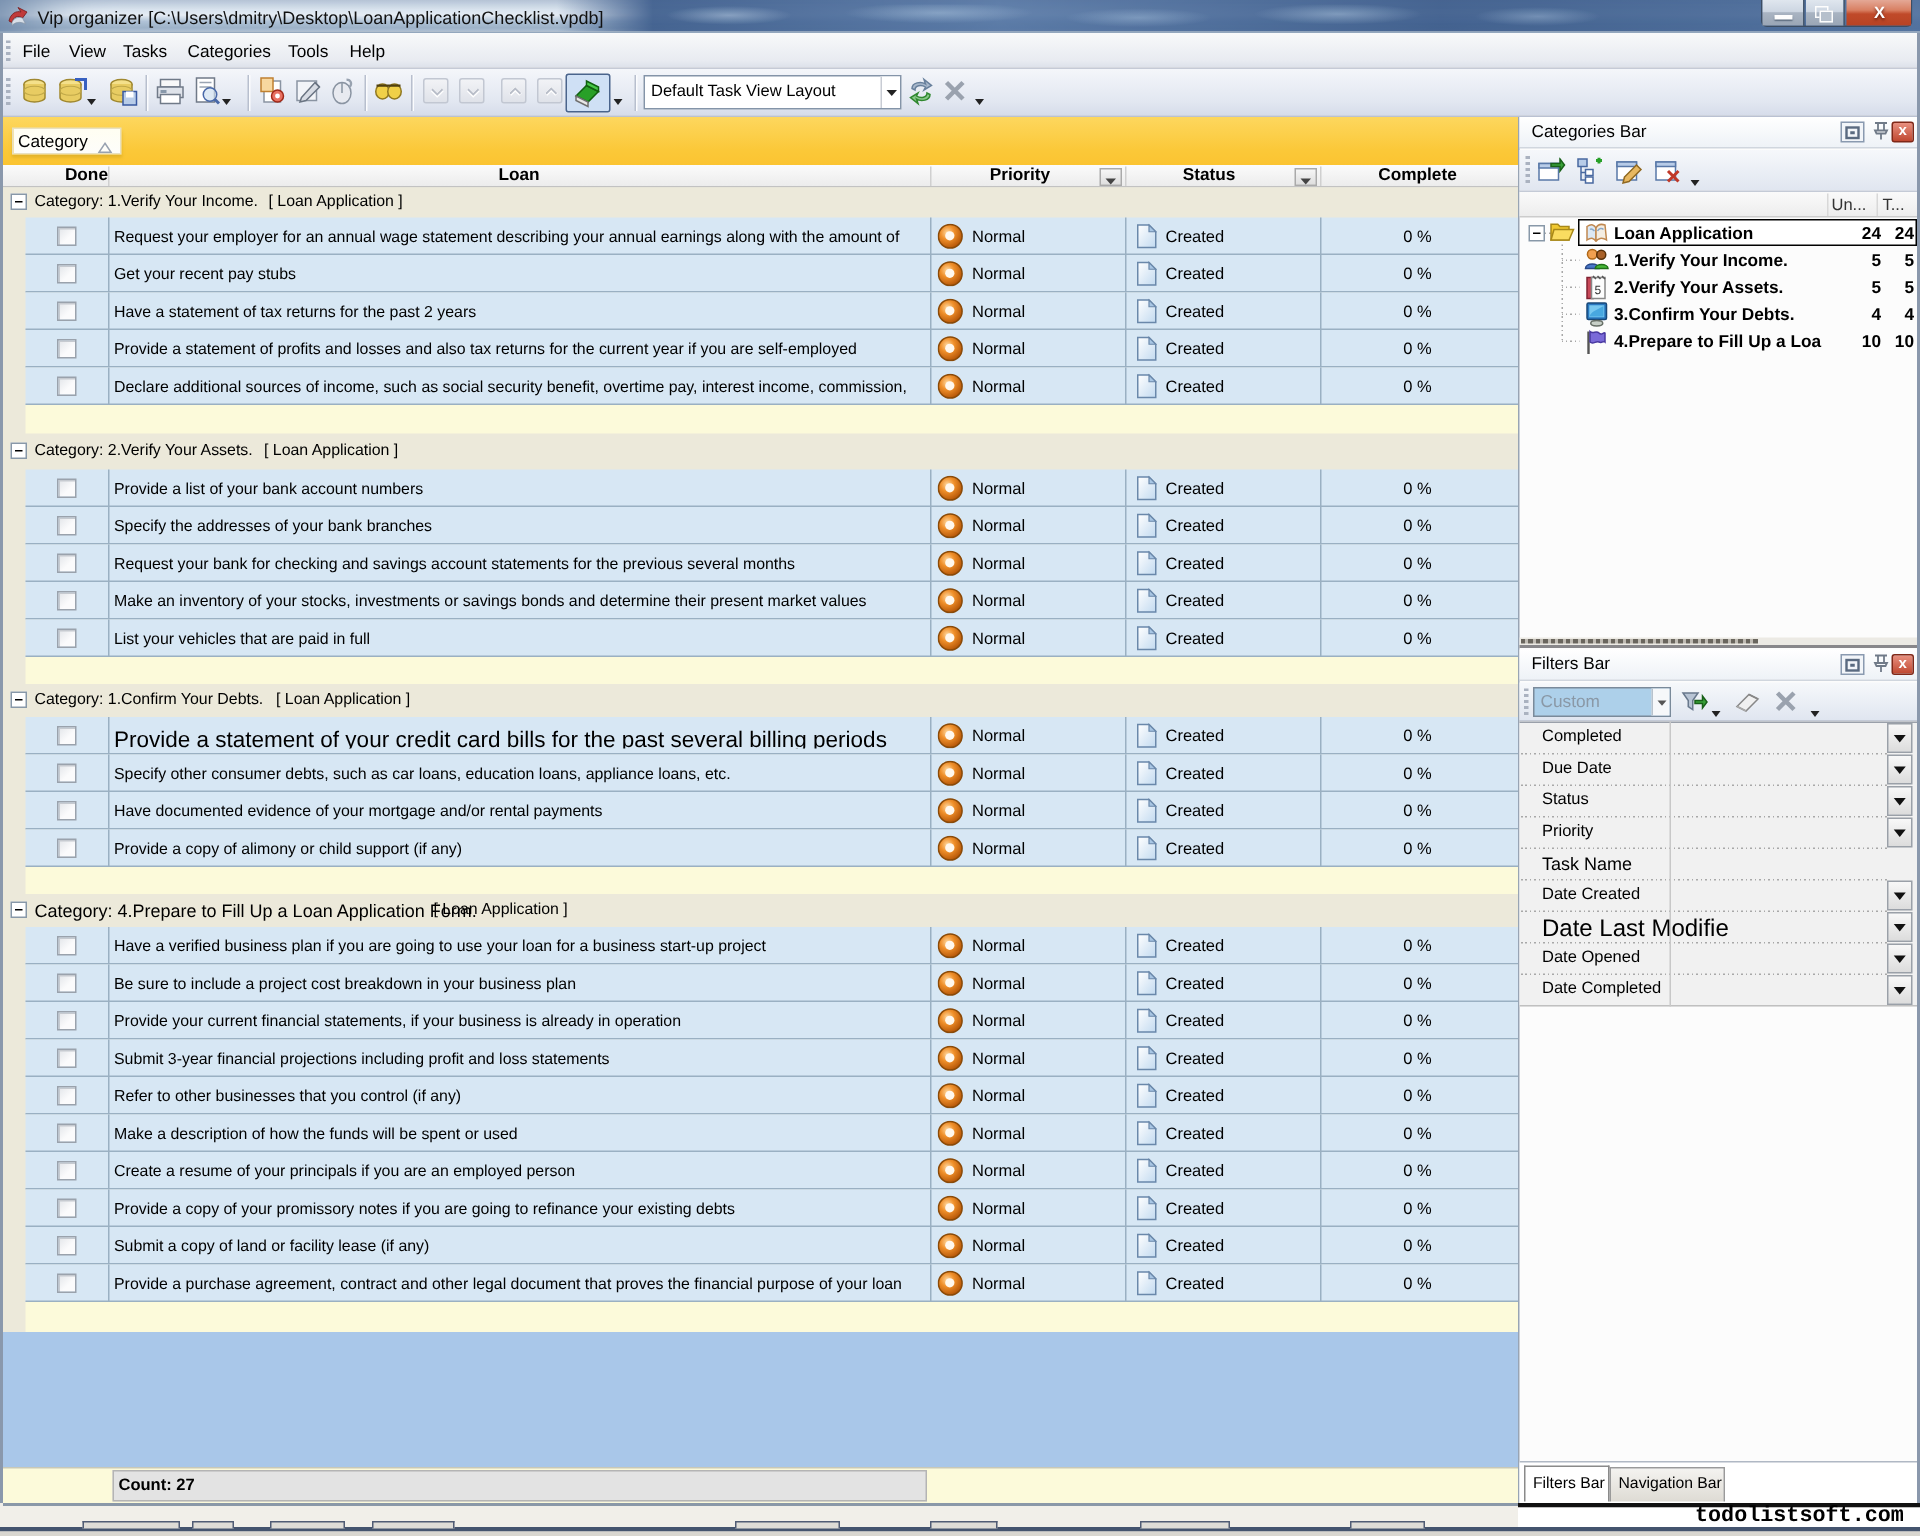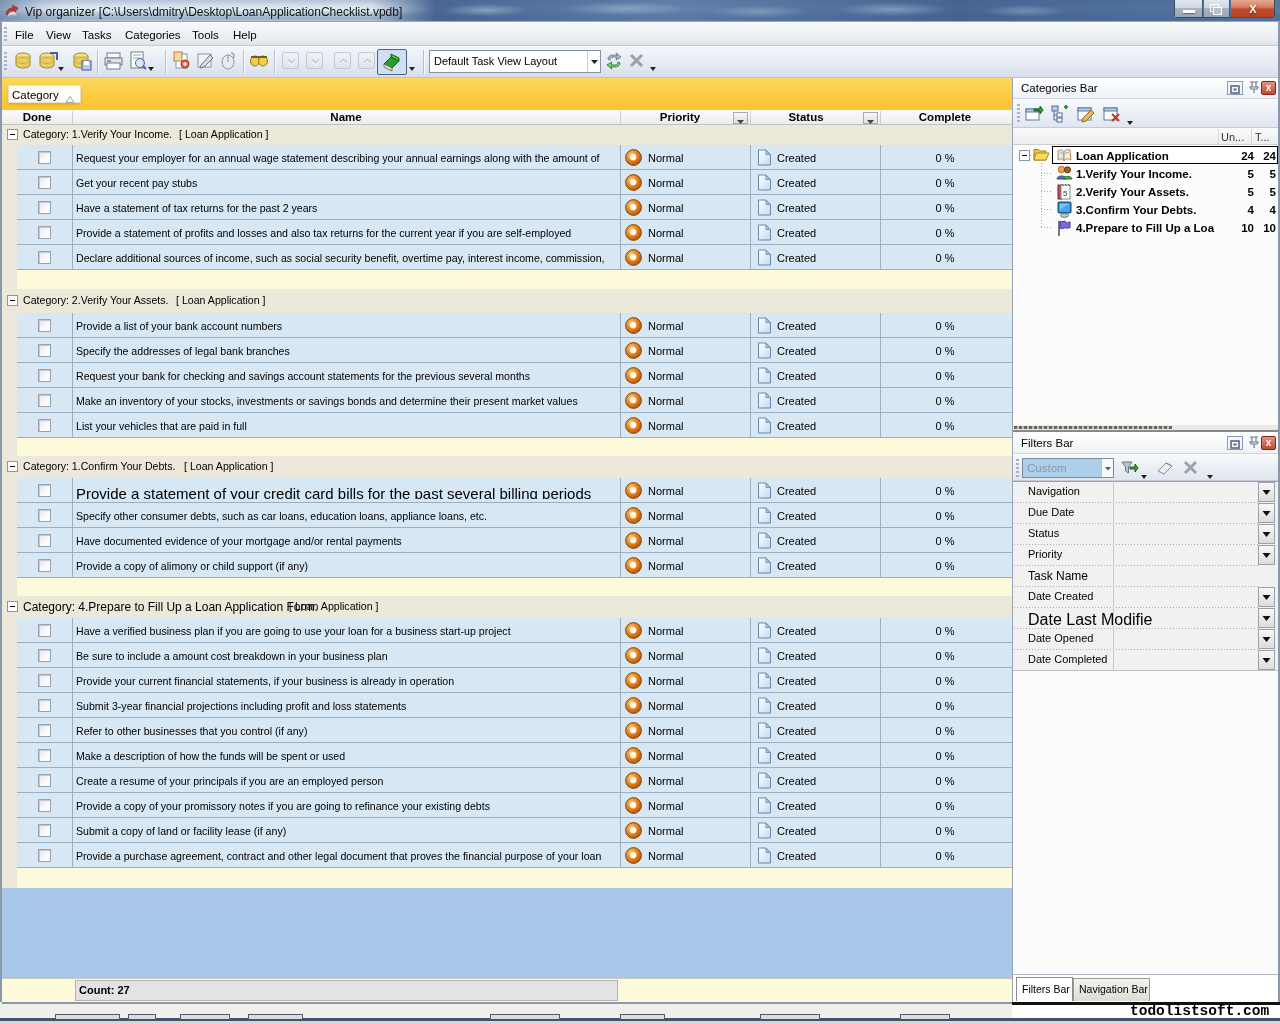--- a/index.html
+++ b/index.html
@@ -140,22 +140,22 @@
 <div class="abs" style="left:8px;top:85px;width:73px;height:18px;background:linear-gradient(180deg,#fffef2,#fdfdfa);border:1px solid #e8e0c0;box-shadow:0 2px 2px rgba(180,140,20,0.35)"></div>
 <div class="abs" style="left:12px;top:89px;font-size:11.5px;font-weight:normal;color:#000">Category</div>
 <div class="abs" style="left:65px;top:90px;width:10px;height:9px"><svg width="10" height="9">
       <path d="M5 1.5 L9 7.5 L1 7.5 Z" fill="none" stroke="#98a2b0"></path>
     </svg></div>
 <div class="abs" style="left:2px;top:110px;width:1010px;height:15px;background:linear-gradient(180deg,#fbfbfb,#ececec);border-bottom:1px solid #c2c2c2"></div>
 <div class="abs" style="left:72px;top:111px;width:1px;height:13px;background:#d0d0d0"></div>
 <div class="abs" style="left:620px;top:111px;width:1px;height:13px;background:#d0d0d0"></div>
 <div class="abs" style="left:750px;top:111px;width:1px;height:13px;background:#d0d0d0"></div>
 <div class="abs" style="left:880px;top:111px;width:1px;height:13px;background:#d0d0d0"></div>
-<div class="abs" style="left:2px;top:111px;width:70px;text-align:center;font-size:11.5px;font-weight:bold;color:#000">Done</div>
-<div class="abs" style="left:72px;top:111px;width:548px;text-align:center;font-size:11.5px;font-weight:bold;color:#000">Name</div>
+<div class="abs" style="left:2px;top:111px;width:70px;text-align:right;font-size:11.5px;font-weight:bold;color:#000">Done</div>
+<div class="abs" style="left:72px;top:111px;width:548px;text-align:center;font-size:11.5px;font-weight:bold;color:#000">Loan</div>
 <div class="abs" style="left:620px;top:111px;width:120px;text-align:center;font-size:11.5px;font-weight:bold;color:#000">Priority</div>
 <div class="abs" style="left:750px;top:111px;width:112px;text-align:center;font-size:11.5px;font-weight:bold;color:#000">Status</div>
 <div class="abs" style="left:880px;top:111px;width:130px;text-align:center;font-size:11.5px;font-weight:bold;color:#000">Complete</div>
 <div class="abs" style="left:733px;top:112px;width:15px;height:12px;background:linear-gradient(180deg,#f6f6f6,#dedede);border:1px solid #aaa"><svg width="13" height="10">
       <path d="M3 3 L10 3 L6.5 7 Z" fill="#444"></path>
     </svg></div>
 <div class="abs" style="left:863px;top:112px;width:15px;height:12px;background:linear-gradient(180deg,#f6f6f6,#dedede);border:1px solid #aaa"><svg width="13" height="10">
       <path d="M3 3 L10 3 L6.5 7 Z" fill="#444"></path>
     </svg></div>
 <div class="abs" style="left:2px;top:125px;width:1010px;height:763px;background:#ece9da"></div>
@@ -368,21 +368,21 @@
       <path d="M9 1 L9 5.5 L13.5 5.5 Z" fill="#a8c6e4" stroke="#6a88aa" stroke-width="0.8"></path>
     </svg></div>
 <div class="abs" style="left:777px;top:320px;font-size:11px;color:#000">Created</div>
 <div class="abs" style="left:880px;top:320px;width:130px;text-align:center;font-size:11px;color:#000">0 %</div>
 <div class="abs" style="left:17px;top:338px;width:995px;height:25px;background:#d7e7f4;border-bottom:1px solid #9ab0c2"></div>
 <div class="abs" style="left:72px;top:338px;width:1px;height:25px;background:#9ab0c2"></div>
 <div class="abs" style="left:620px;top:338px;width:1px;height:25px;background:#9ab0c2"></div>
 <div class="abs" style="left:750px;top:338px;width:1px;height:25px;background:#9ab0c2"></div>
 <div class="abs" style="left:880px;top:338px;width:1px;height:25px;background:#9ab0c2"></div>
 <div class="abs" style="left:38px;top:344px;width:13px;height:13px;background:linear-gradient(135deg,#e2e5e9,#fbfbfc 60%);border:1px solid #9aa2ac;box-shadow:inset 1px 1px 0 #c6cad0"></div>
-<div class="abs" style="left:76px;top:345px;width:542px;height:14px;overflow:hidden;font-size:10.6px;color:#000;white-space:nowrap">Specify the addresses of legal bank branches</div>
+<div class="abs" style="left:76px;top:345px;width:542px;height:14px;overflow:hidden;font-size:10.6px;color:#000;white-space:nowrap">Specify the addresses of your bank branches</div>
 <div class="abs" style="left:625px;top:342px;width:17px;height:17px"><svg width="17" height="17">
       <defs>
         <radialGradient id="or" cx="38%" cy="35%" r="65%">
           <stop offset="0%" stop-color="#ffd9a0"></stop>
           <stop offset="45%" stop-color="#ef8f2a"></stop>
           <stop offset="100%" stop-color="#b85808"></stop>
         </radialGradient>
       </defs>
       <circle cx="8.5" cy="8.5" r="7.9" fill="url(#or)" stroke="#8a4a08" stroke-width="1"></circle>
       <circle cx="8.2" cy="8.2" r="3.1" fill="#fff8ee"></circle>
@@ -647,21 +647,21 @@
       <path d="M9 1 L9 5.5 L13.5 5.5 Z" fill="#a8c6e4" stroke="#6a88aa" stroke-width="0.8"></path>
     </svg></div>
 <div class="abs" style="left:777px;top:625px;font-size:11px;color:#000">Created</div>
 <div class="abs" style="left:880px;top:625px;width:130px;text-align:center;font-size:11px;color:#000">0 %</div>
 <div class="abs" style="left:17px;top:643px;width:995px;height:25px;background:#d7e7f4;border-bottom:1px solid #9ab0c2"></div>
 <div class="abs" style="left:72px;top:643px;width:1px;height:25px;background:#9ab0c2"></div>
 <div class="abs" style="left:620px;top:643px;width:1px;height:25px;background:#9ab0c2"></div>
 <div class="abs" style="left:750px;top:643px;width:1px;height:25px;background:#9ab0c2"></div>
 <div class="abs" style="left:880px;top:643px;width:1px;height:25px;background:#9ab0c2"></div>
 <div class="abs" style="left:38px;top:649px;width:13px;height:13px;background:linear-gradient(135deg,#e2e5e9,#fbfbfc 60%);border:1px solid #9aa2ac;box-shadow:inset 1px 1px 0 #c6cad0"></div>
-<div class="abs" style="left:76px;top:650px;width:542px;height:14px;overflow:hidden;font-size:10.6px;color:#000;white-space:nowrap">Be sure to include a amount cost breakdown in your business plan</div>
+<div class="abs" style="left:76px;top:650px;width:542px;height:14px;overflow:hidden;font-size:10.6px;color:#000;white-space:nowrap">Be sure to include a project cost breakdown in your business plan</div>
 <div class="abs" style="left:625px;top:647px;width:17px;height:17px"><svg width="17" height="17">
       <defs>
         <radialGradient id="or" cx="38%" cy="35%" r="65%">
           <stop offset="0%" stop-color="#ffd9a0"></stop>
           <stop offset="45%" stop-color="#ef8f2a"></stop>
           <stop offset="100%" stop-color="#b85808"></stop>
         </radialGradient>
       </defs>
       <circle cx="8.5" cy="8.5" r="7.9" fill="url(#or)" stroke="#8a4a08" stroke-width="1"></circle>
       <circle cx="8.2" cy="8.2" r="3.1" fill="#fff8ee"></circle>
@@ -1067,21 +1067,21 @@
       <path d="M11 4 L17 7" stroke="#888"></path>
       <path d="M3 12 L9 15" stroke="#aaa"></path>
     </svg></div>
 <div class="abs" style="left:1182px;top:459px;width:17px;height:17px"><svg width="17" height="17">
       <path d="M3 3 L14 14 M14 3 L3 14" stroke="#9aa2ae" stroke-width="3"></path>
     </svg></div>
 <div class="abs" style="left:1207px;top:466px;width:7px;height:7px"><svg width="7" height="7">
       <path d="M0 2 L6 2 L3 6 Z" fill="#222"></path>
     </svg></div>
 <div class="abs" style="left:1013px;top:481px;width:265px;height:190px;background:#f1f1f1;border-top:1px solid #9aa0aa;border-bottom:1px solid #c0c0c0"></div>
-<div class="abs" style="left:1028px;top:485px;font-size:11px;color:#000;white-space:nowrap">Navigation</div>
+<div class="abs" style="left:1028px;top:485px;font-size:11px;color:#000;white-space:nowrap">Completed</div>
 <div class="abs" style="left:1258px;top:482px;width:17px;height:20px;background:linear-gradient(180deg,#f8f8f8,#dcdcdc);border:1px solid #9aa0a8"><svg width="15" height="18">
       <path d="M3.5 7 L11.5 7 L7.5 12 Z" fill="#111"></path>
     </svg></div>
 <div class="abs" style="left:1028px;top:506px;font-size:11px;color:#000;white-space:nowrap">Due Date</div>
 <div class="abs" style="left:1014px;top:502px;width:245px;height:1px;background:repeating-linear-gradient(90deg,#a8a8a8 0,#a8a8a8 1px,transparent 1px,transparent 3px)"></div>
 <div class="abs" style="left:1258px;top:503px;width:17px;height:20px;background:linear-gradient(180deg,#f8f8f8,#dcdcdc);border:1px solid #9aa0a8"><svg width="15" height="18">
       <path d="M3.5 7 L11.5 7 L7.5 12 Z" fill="#111"></path>
     </svg></div>
 <div class="abs" style="left:1028px;top:527px;font-size:11px;color:#000;white-space:nowrap">Status</div>
 <div class="abs" style="left:1014px;top:523px;width:245px;height:1px;background:repeating-linear-gradient(90deg,#a8a8a8 0,#a8a8a8 1px,transparent 1px,transparent 3px)"></div>

